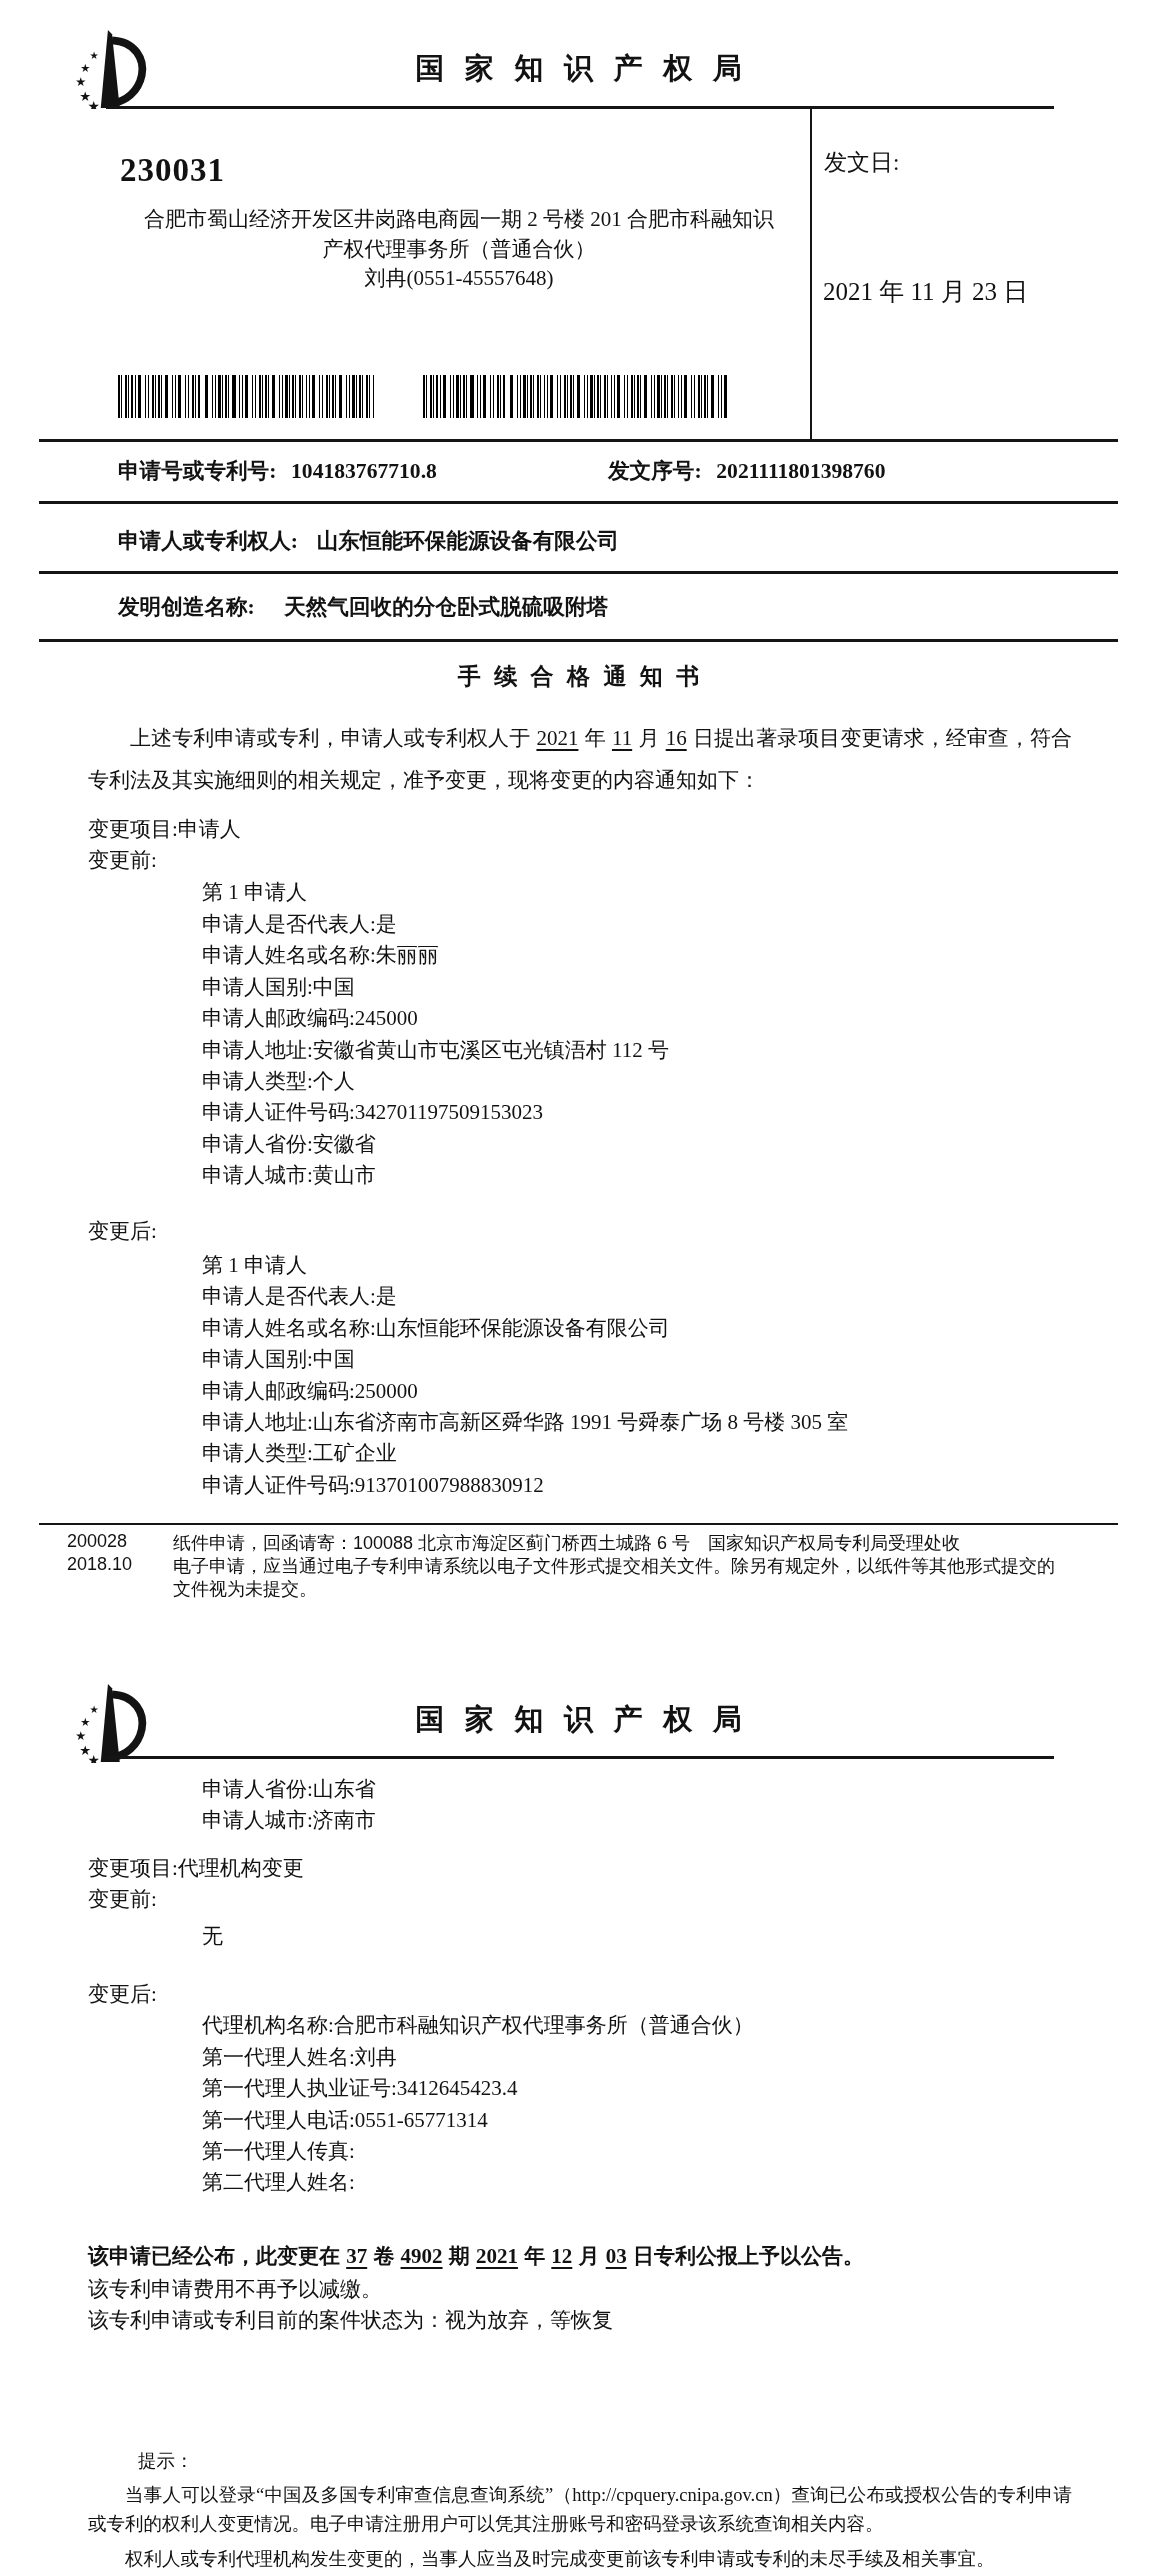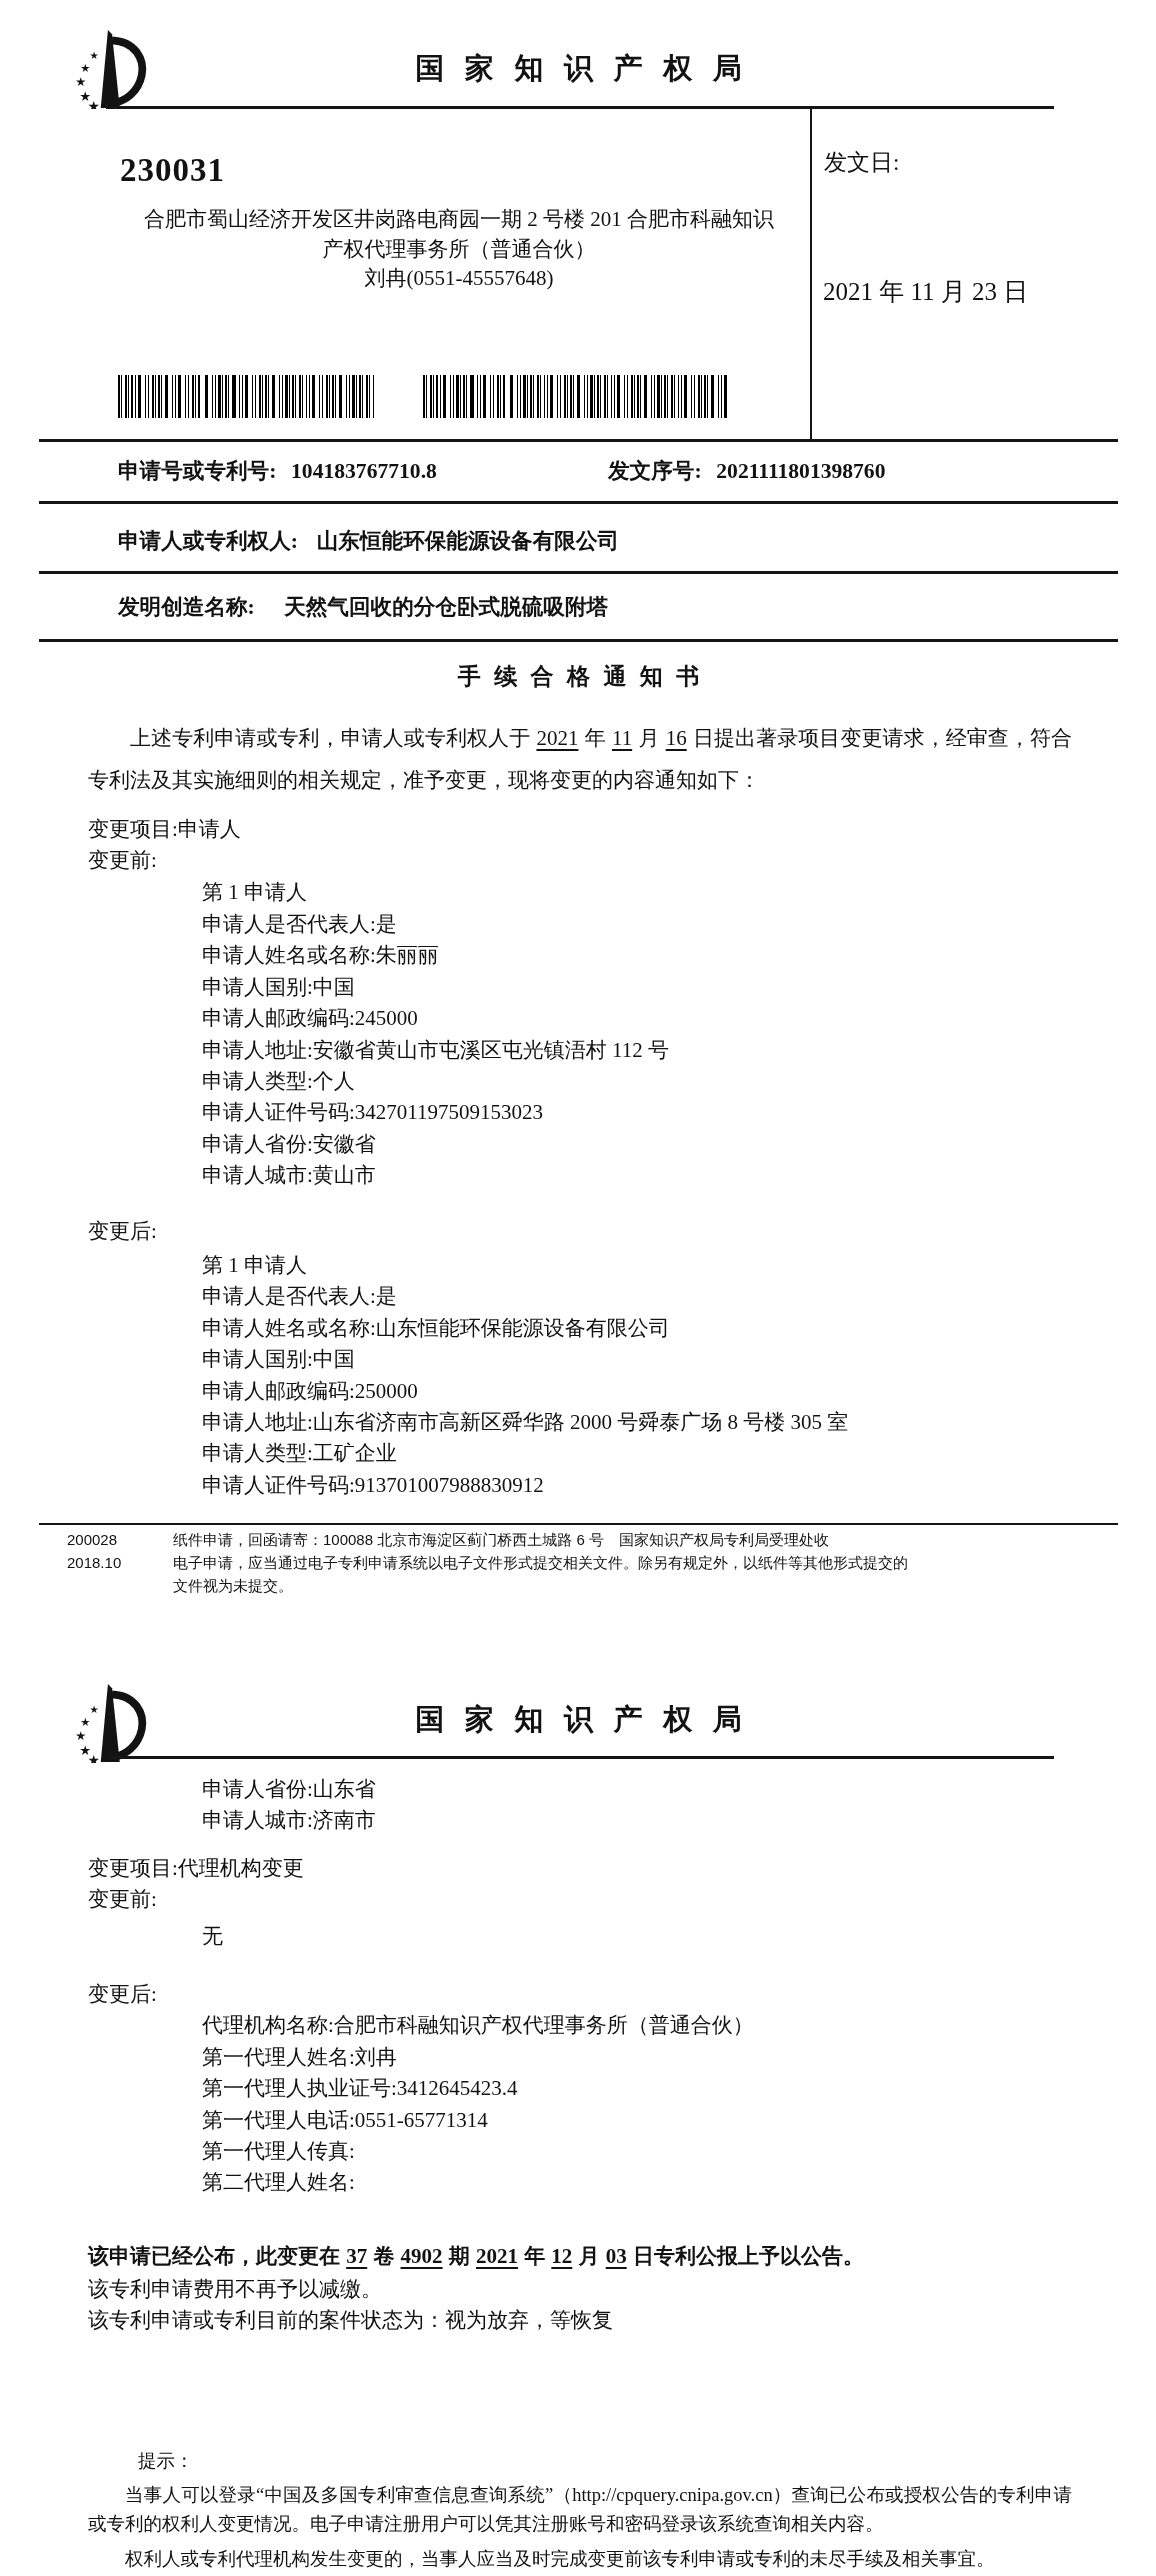--- a/index.html
+++ b/index.html
@@ -14,21 +14,21 @@
   .fieldrow{font-size:21.6px;font-weight:bold;}
   .notice-title{font-size:23px;font-weight:bold;letter-spacing:13.4px;
                 font-family:Liberation Sans, sans-serif;}
   .body-par{position:absolute;left:88px;width:984px;font-size:21px;line-height:42px;
             text-align:justify;text-indent:2em;}
   .line40{font-size:21px;}
   .u{text-decoration:underline;text-underline-offset:4.1px;padding:0 4.1px;margin:0 2.1px;}
   .tip{font-size:18.5px;}
   .tip-par{position:absolute;left:88px;width:984px;font-size:18.5px;line-height:29px;
            text-align:justify;text-indent:2em;}
-  .footer-t{font-size:15px;font-family:"Liberation Sans","DejaVu Sans",sans-serif;}
+  .footer-t{font-size:18px;font-family:"Liberation Sans","DejaVu Sans",sans-serif;}
   .barcode{position:absolute;height:43px;background:
     repeating-linear-gradient(90deg,#000 0 1.5px,#fff 1.5px 3.1px,#000 3.1px 4.1px,#fff 4.1px 6.7px,
     #000 6.7px 9.3px,#fff 9.3px 10.3px,#000 10.3px 10.8px,#fff 10.8px 13.4px);}
   .logo{position:absolute;width:77px;height:82px;}
 </style>
 </head>
 <body>
 
 <div class="doc">
 
@@ -111,21 +111,21 @@
     <div class="t line40" style="left:202px;top:1130px;">申请人省份:安徽省</div>
     <div class="t line40" style="left:202px;top:1161px;">申请人城市:黄山市</div>
 
     <div class="t line40" style="left:88px;top:1217px;">变更后:</div>
 
     <div class="t line40" style="left:202px;top:1251px;">第 1 申请人</div>
     <div class="t line40" style="left:202px;top:1282px;">申请人是否代表人:是</div>
     <div class="t line40" style="left:202px;top:1314px;">申请人姓名或名称:山东恒能环保能源设备有限公司</div>
     <div class="t line40" style="left:202px;top:1345px;">申请人国别:中国</div>
     <div class="t line40" style="left:202px;top:1377px;">申请人邮政编码:250000</div>
-    <div class="t line40" style="left:202px;top:1408px;">申请人地址:山东省济南市高新区舜华路 2000 号舜泰广场 8 号楼 305 室</div>
+    <div class="t line40" style="left:202px;top:1408px;">申请人地址:山东省济南市高新区舜华路 1991 号舜泰广场 8 号楼 305 室</div>
     <div class="t line40" style="left:202px;top:1439px;">申请人类型:工矿企业</div>
     <div class="t line40" style="left:202px;top:1471px;">申请人证件号码:913701007988830912</div>
 
     <div class="rule" style="left:39px;top:1523px;width:1079px;height:2.1px;"></div>
     <div class="t footer-t" style="left:67px;top:1531px;">200028</div>
     <div class="t footer-t" style="left:67px;top:1554px;">2018.10</div>
     <div class="t footer-t" style="left:173px;top:1531px;">纸件申请，回函请寄：100088 北京市海淀区蓟门桥西土城路 6 号　国家知识产权局专利局受理处收</div>
     <div class="t footer-t" style="left:173px;top:1554px;">电子申请，应当通过电子专利申请系统以电子文件形式提交相关文件。除另有规定外，以纸件等其他形式提交的</div>
     <div class="t footer-t" style="left:173px;top:1577px;">文件视为未提交。</div>
   </div>

